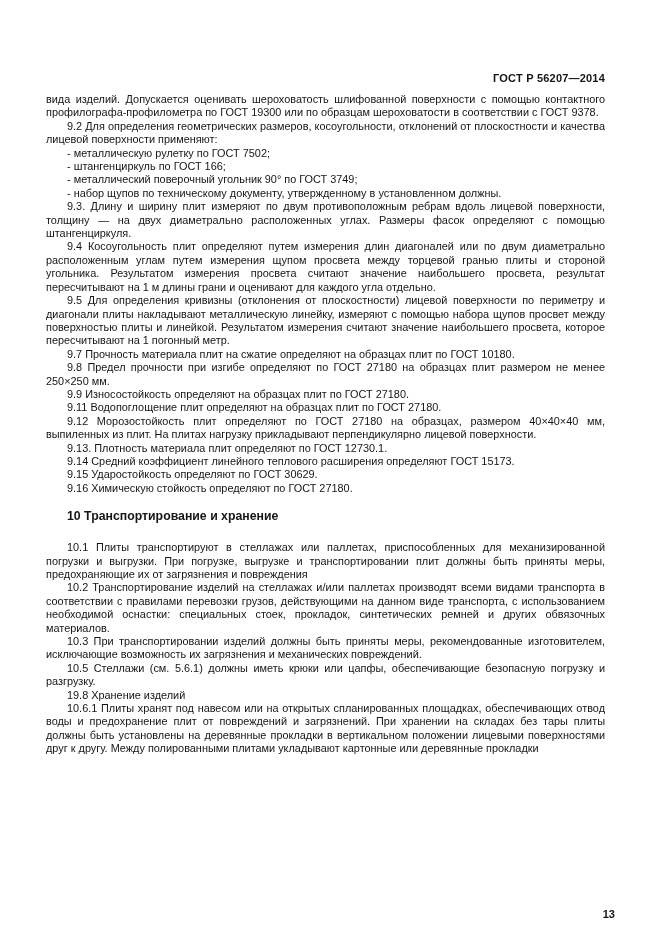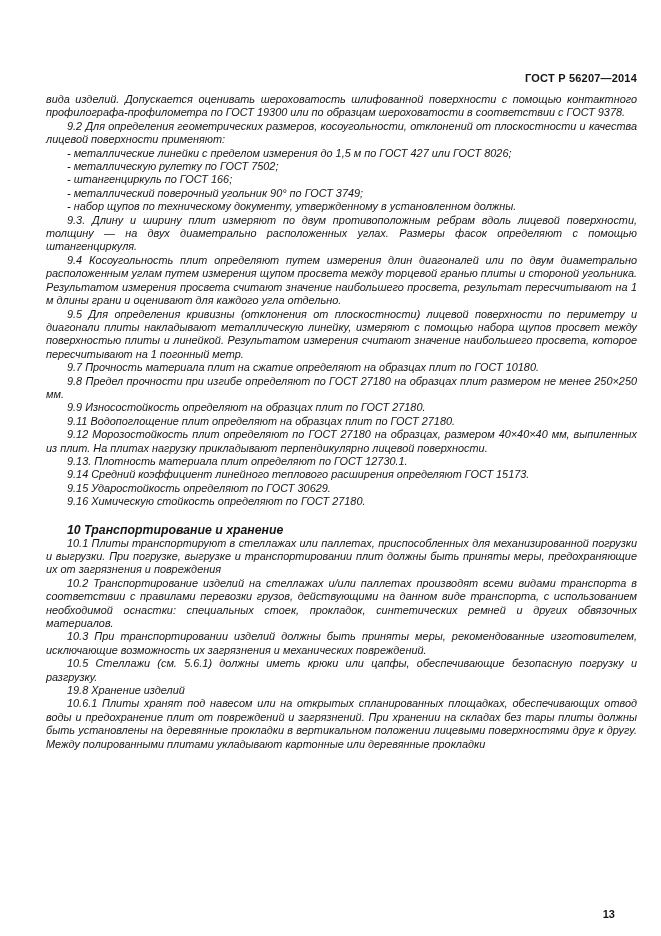--- a/index.html
+++ b/index.html
@@ -7,66 +7,64 @@
   body {
     width: 661px; height: 936px;
     background: #ffffff;
     font-family: "Liberation Sans", "DejaVu Sans", sans-serif;
     color: #151515;
   }
   .page {
     position: relative;
     width: 661px; height: 936px;
     background: #ffffff;
-    padding: 72px 24px 0 46px;
+    padding: 72px 56px 0 46px;
     overflow: hidden;
   }
   .doc-header {
     text-align: right;
     font-size: 11px;
     font-weight: 700;
     letter-spacing: 0.2px;
     margin-bottom: 9px;
   }
   .body-text {
     font-size: 10.9px;
     line-height: 13.4px;
     text-align: justify;
-    font-style: italic;
   }
   .body-text p { margin: 0; }
   p.cont { text-indent: 0; }
   p.para, p.list { text-indent: 21px; }
   h2.section {
     font-size: 12.3px;
     line-height: 14px;
     font-weight: 700;
     text-align: left;
     text-indent: 21px;
-    margin: 14px 0 0 0;
+    margin: 14px 0 18px 0;
   }
   .page-number {
     position: absolute;
     right: 46px;
     bottom: 16px;
     font-size: 11px;
     font-weight: 700;
   }
 </style>
 </head>
 <body>
 
 <div class="page">
 
   <div class="doc-header">ГОСТ Р 56207—2014</div>
 
   <div class="body-text">
     <p class="cont">вида изделий. Допускается оценивать шероховатость шлифованной поверхности с помощью контактного профилографа-профилометра по ГОСТ 19300 или по образцам шероховатости в соответствии с ГОСТ 9378.</p>
     <p class="para">9.2 Для определения геометрических размеров, косоугольности, отклонений от плоскостности и качества лицевой поверхности применяют:</p>
-    <p class="list">- металлические линейки с пределом измерения до 1,5 м по ГОСТ 427 или ГОСТ 8026;</p>
     <p class="list">- металлическую рулетку по ГОСТ 7502;</p>
     <p class="list">- штангенциркуль по ГОСТ 166;</p>
     <p class="list">- металлический поверочный угольник 90° по ГОСТ 3749;</p>
     <p class="list">- набор щупов по техническому документу, утвержденному в установленном должны.</p>
     <p class="para">9.3. Длину и ширину плит измеряют по двум противоположным ребрам вдоль лицевой поверхности, толщину — на двух диаметрально расположенных углах. Размеры фасок определяют с помощью штангенциркуля.</p>
     <p class="para">9.4 Косоугольность плит определяют путем измерения длин диагоналей или по двум диаметрально расположенным углам путем измерения щупом просвета между торцевой гранью плиты и стороной угольника. Результатом измерения просвета считают значение наибольшего просвета, результат пересчитывают на 1 м длины грани и оценивают для каждого угла отдельно.</p>
     <p class="para">9.5 Для определения кривизны (отклонения от плоскостности) лицевой поверхности по периметру и диагонали плиты накладывают металлическую линейку, измеряют с помощью набора щупов просвет между поверхностью плиты и линейкой. Результатом измерения считают значение наибольшего просвета, которое пересчитывают на 1 погонный метр.</p>
     <p class="para">9.7 Прочность материала плит на сжатие определяют на образцах плит по ГОСТ 10180.</p>
     <p class="para">9.8 Предел прочности при изгибе определяют по ГОСТ 27180 на образцах плит размером не менее 250×250 мм.</p>
     <p class="para">9.9 Износостойкость определяют на образцах плит по ГОСТ 27180.</p>

